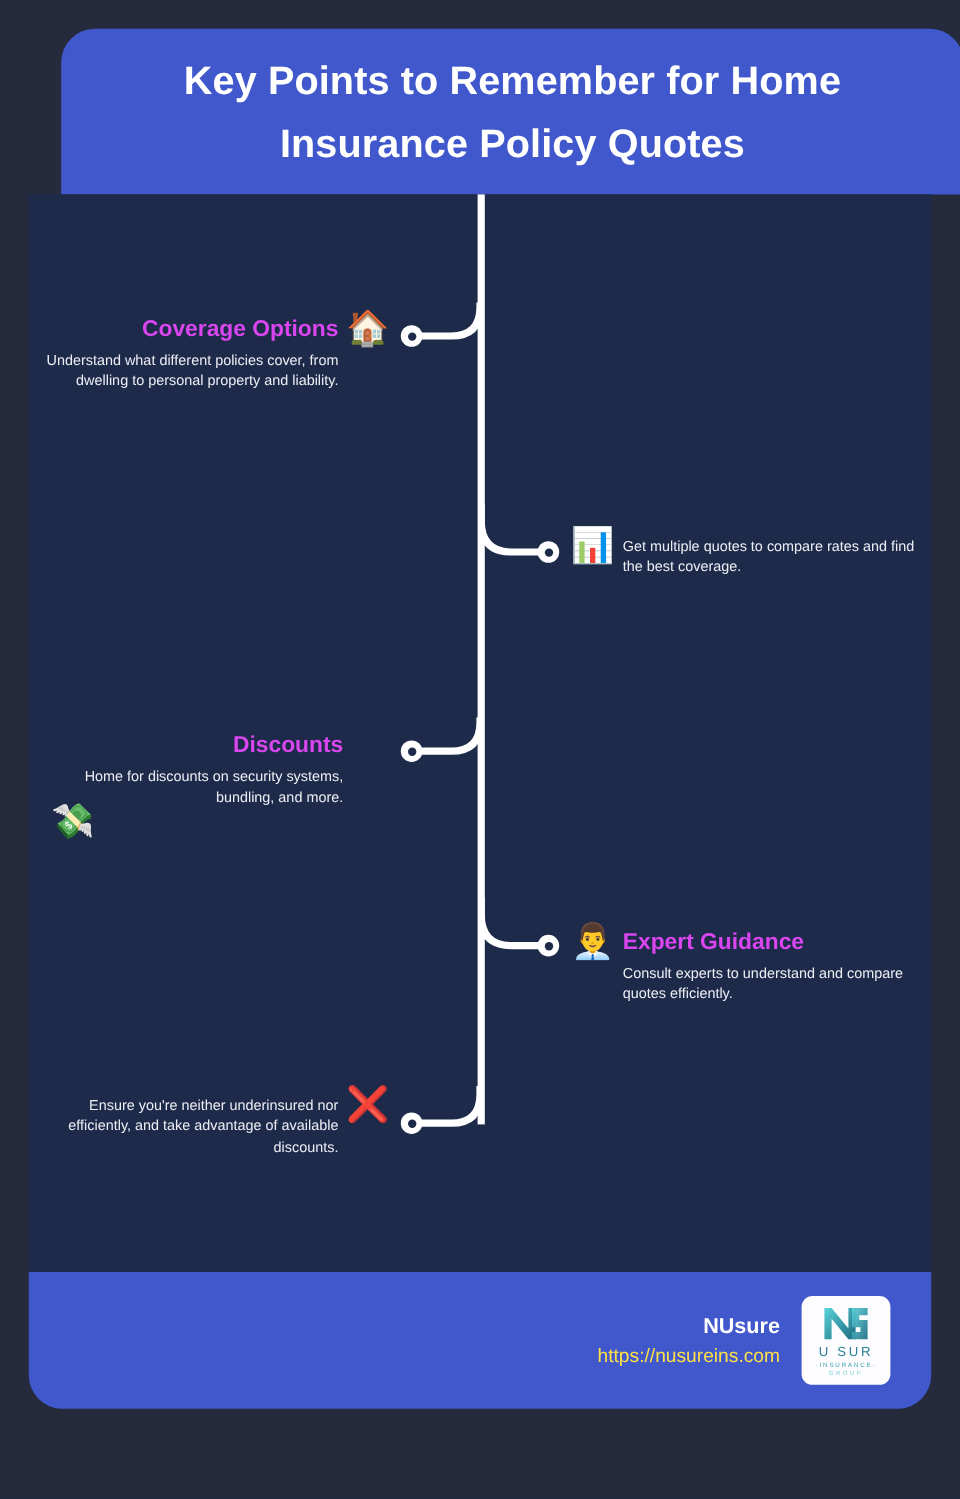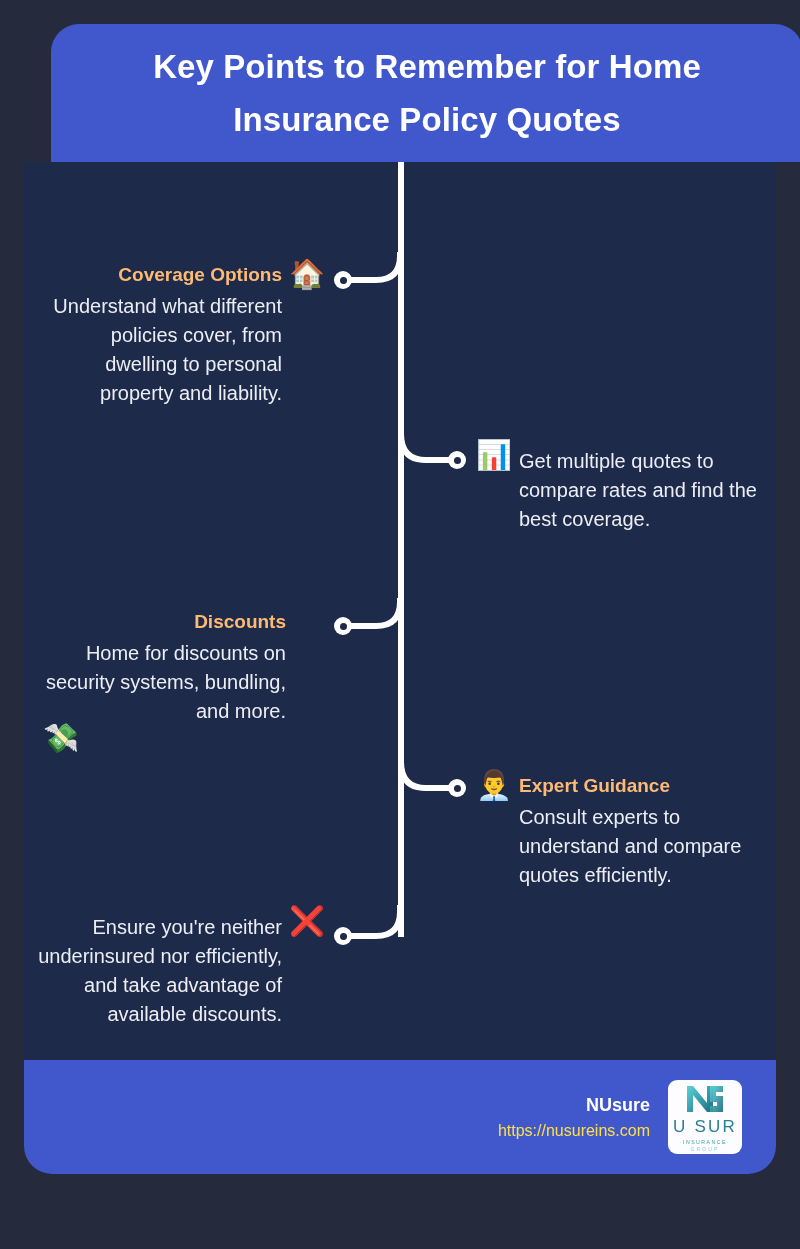--- a/index.html
+++ b/index.html
@@ -79,31 +79,31 @@
     flex-direction: row;
   }
 
   .text-block {
     width: 250px;
   }
   .item-left .text-block { text-align: right; }
   .item-right .text-block { text-align: left; }
 
   .item-title {
-    color: #fdba74;
+    color: #d946ef;
     font-size: 19px;
     font-weight: bold;
     line-height: 1.35;
     white-space: nowrap;
   }
   .item-left .item-title { text-align: right; }
 
   .item-desc {
     color: #eceef4;
-    font-size: 20px;
+    font-size: 12px;
     line-height: 1.45;
     margin-top: 4px;
   }
 
   .item-emoji {
     font-size: 29px;
     line-height: 1;
     flex: 0 0 auto;
     width: 38px;
     text-align: center;
@@ -173,21 +173,21 @@
     align-items: center;
     justify-content: center;
     padding: 6px 0 5px;
   }
   .logo-mark {
     width: 100%;
     text-align: center;
     line-height: 0;
   }
   .logo-u-sur {
-    font-size: 17px;
+    font-size: 11px;
     letter-spacing: 2.2px;
     color: #2b7f93;
     font-weight: normal;
     margin-top: 3px;
   }
   .logo-insurance {
     font-size: 5.2px;
     letter-spacing: 1.5px;
     color: #3aa0a8;
     margin-top: 2px;

